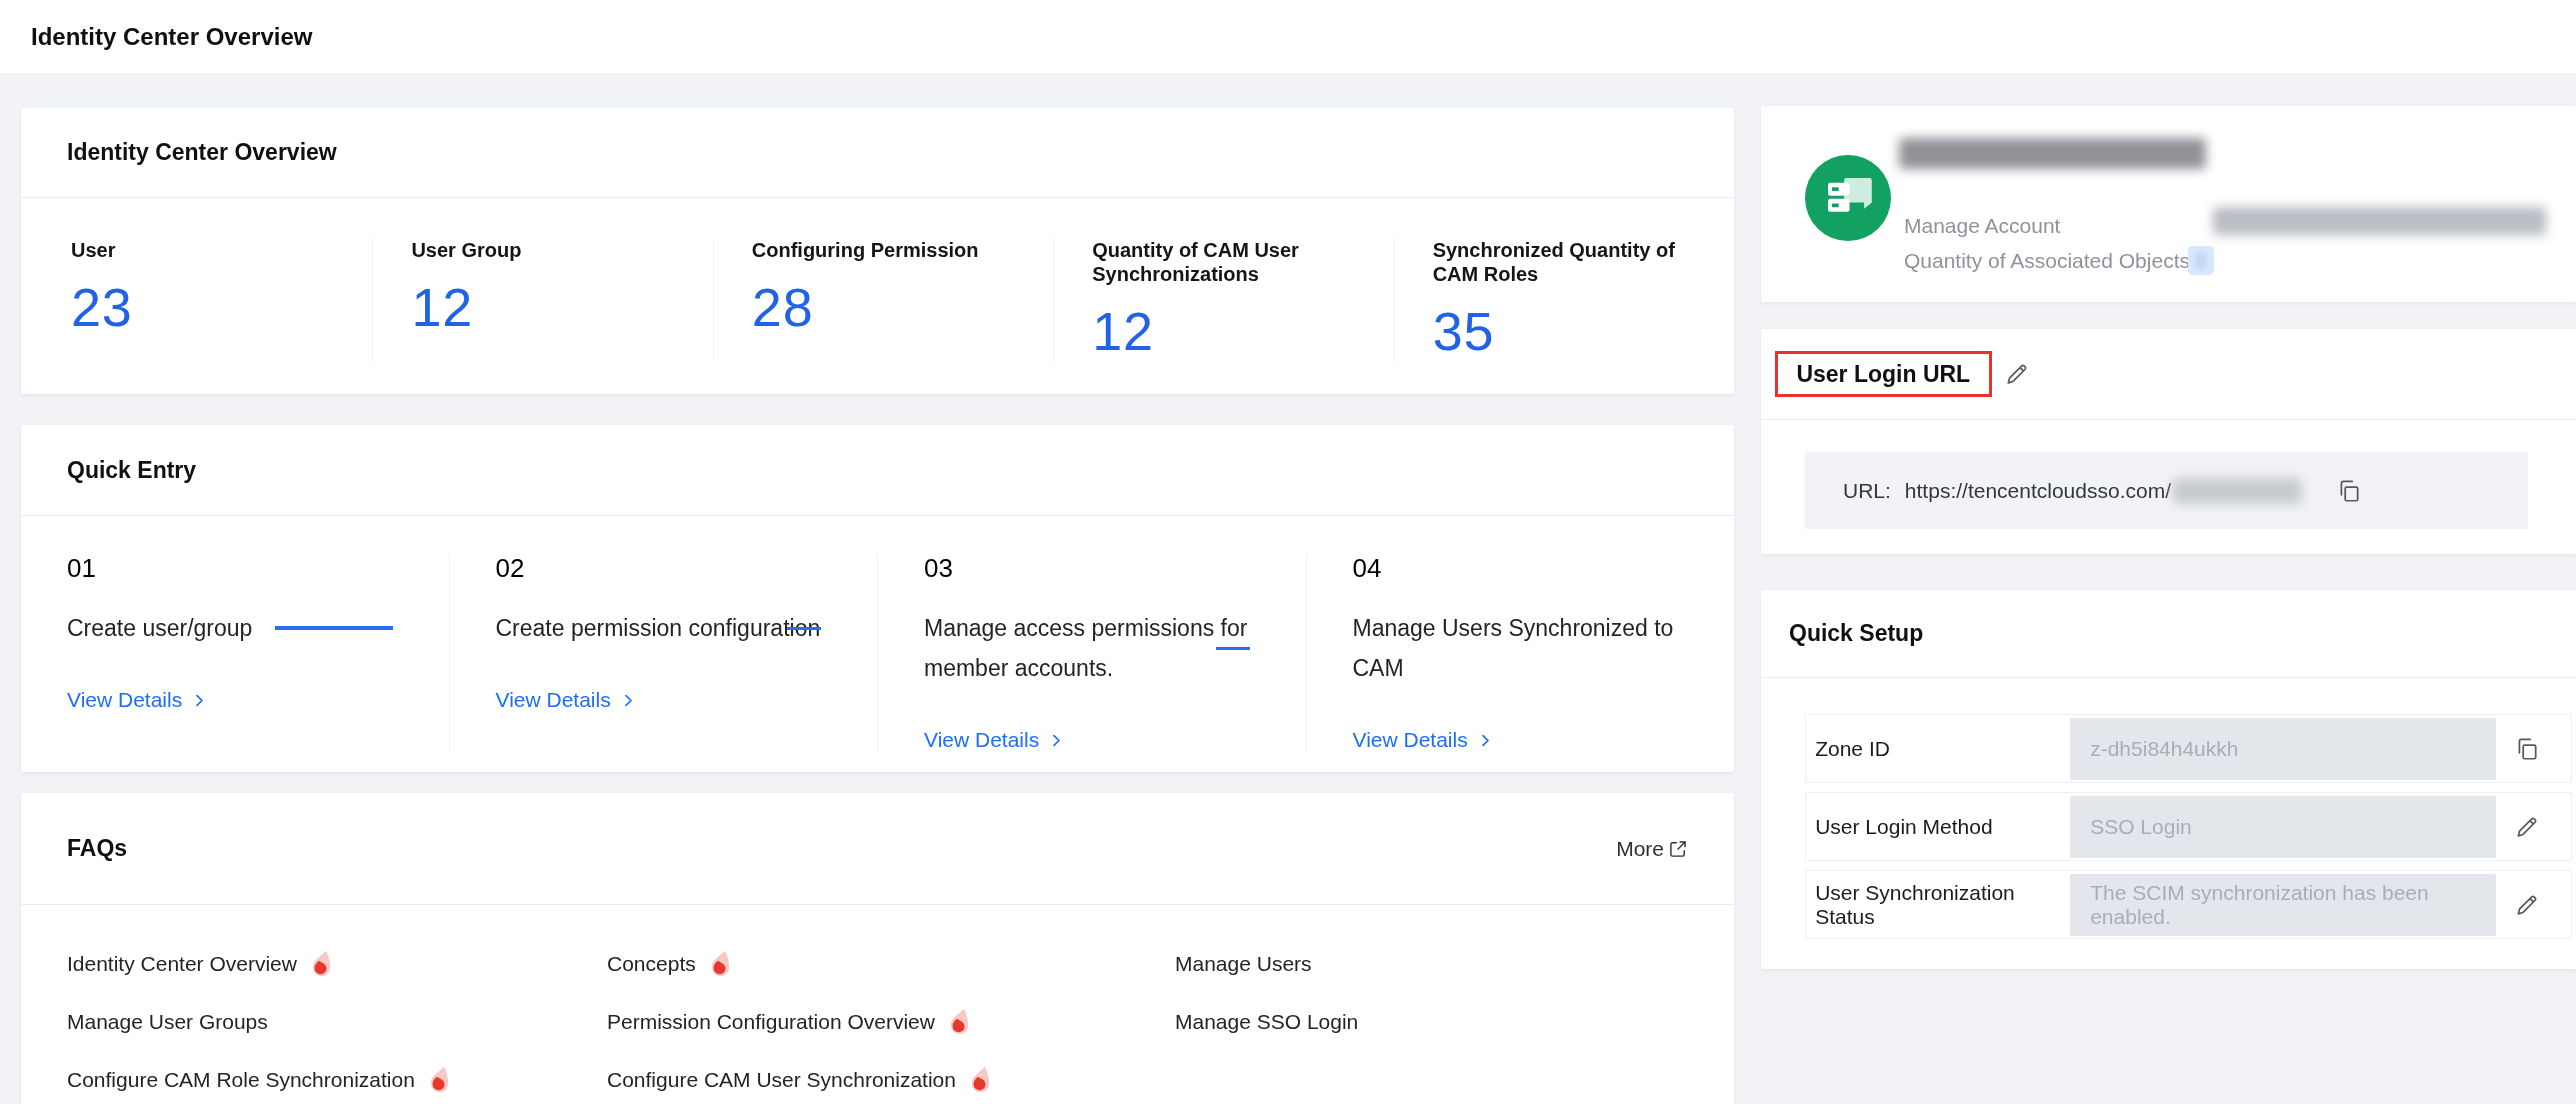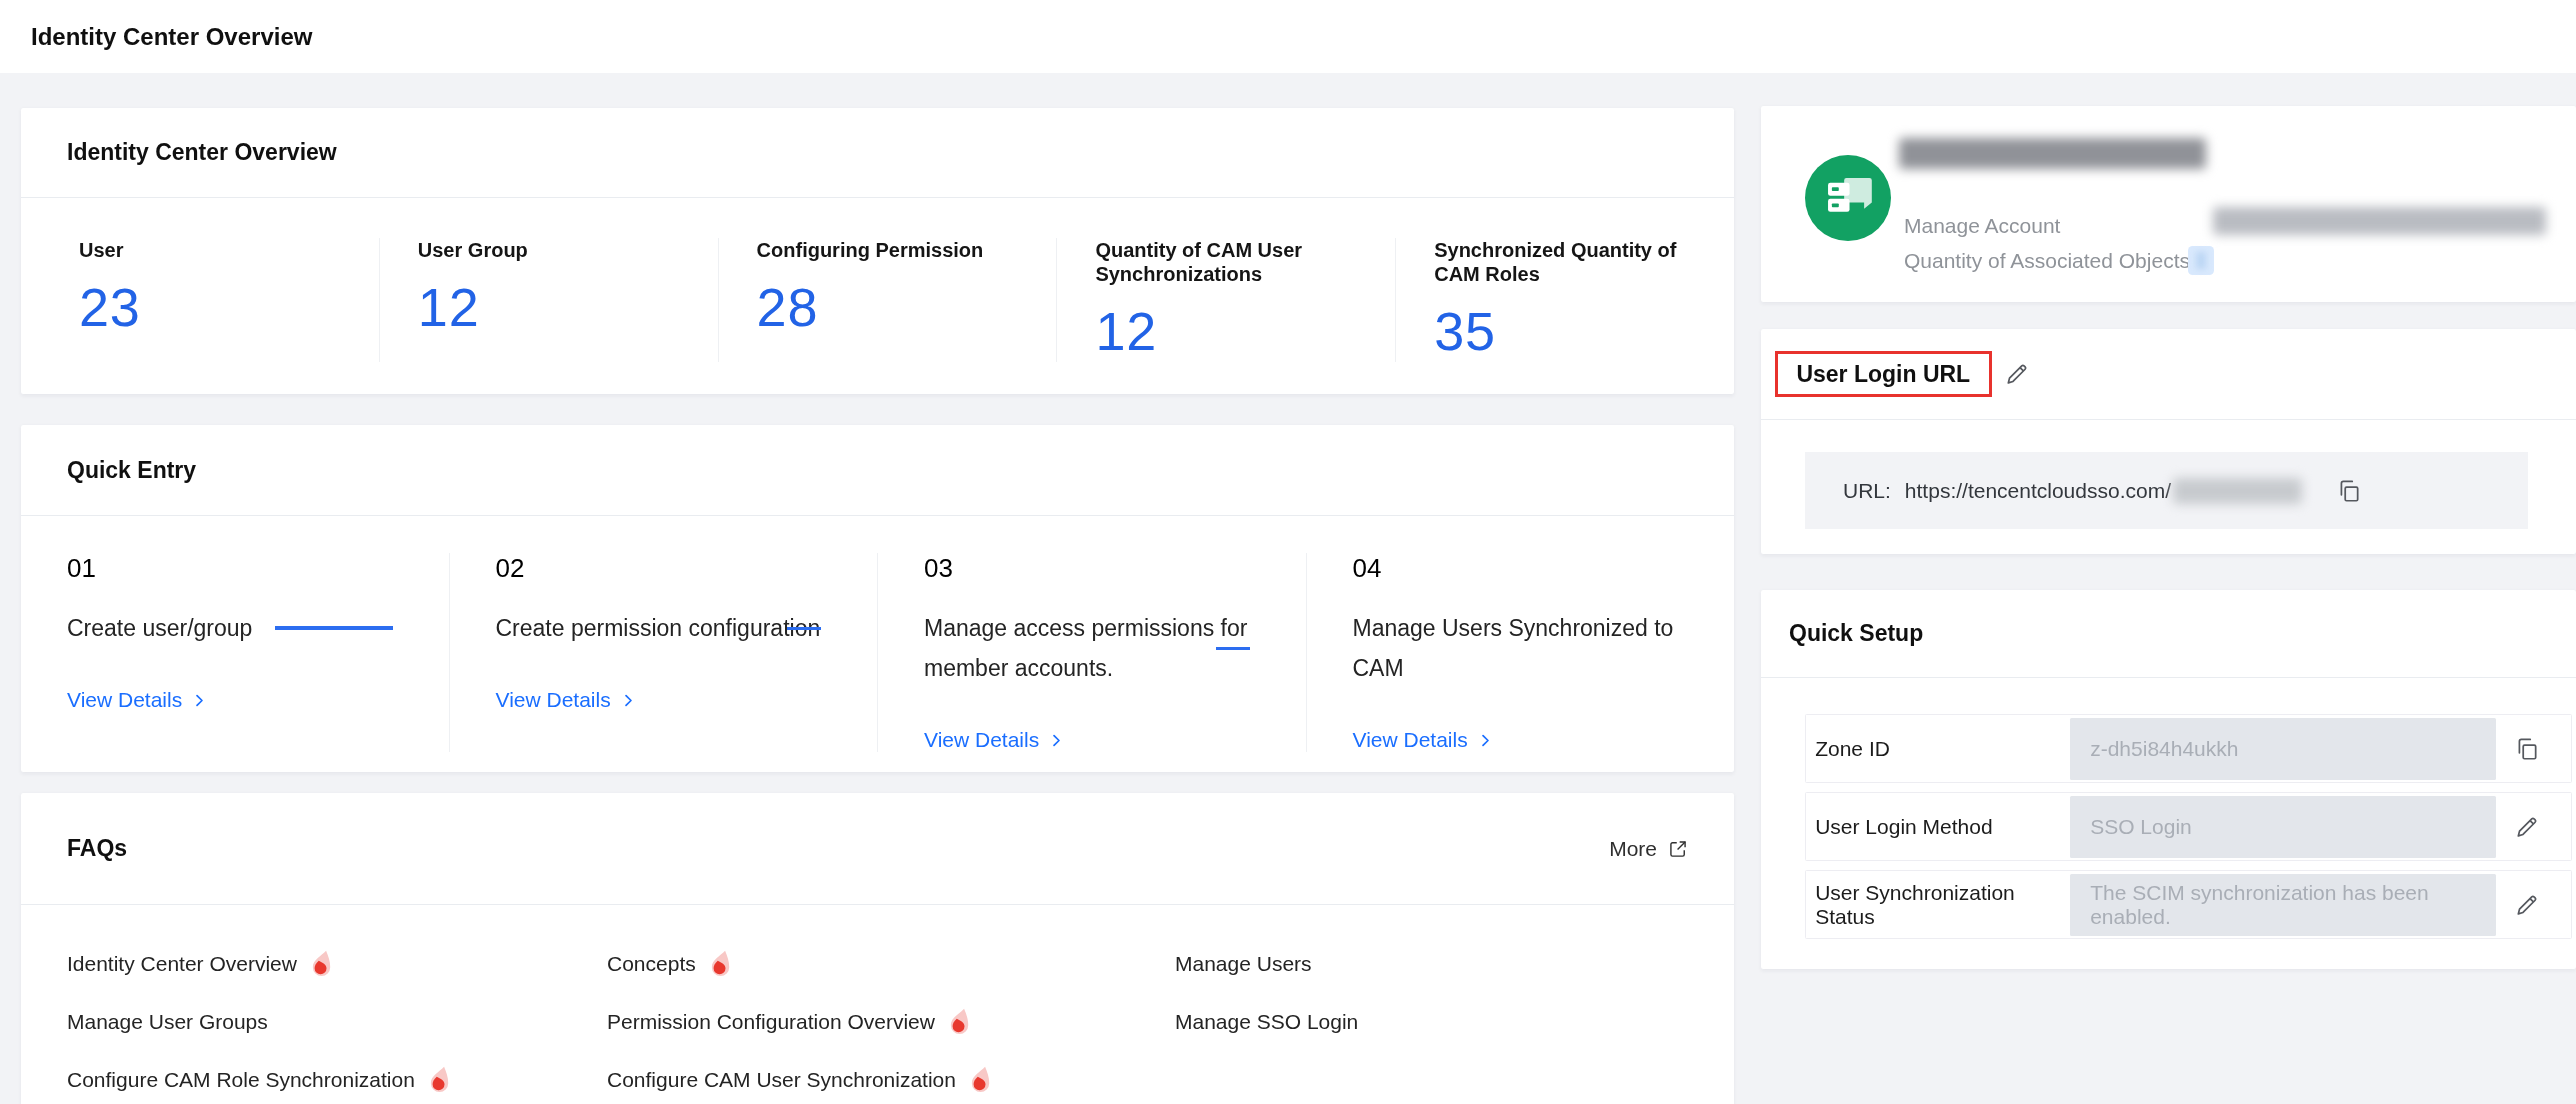--- a/index.html
+++ b/index.html
@@ -12,42 +12,42 @@
 
   
   .card { position:absolute; background:#fff; border-radius:2.3px; box-shadow:0 1.5px 4.6px rgba(30,40,60,.06); }
   .card-head { display:flex; align-items:center; justify-content:space-between;
                border-bottom:1.5px solid #e9ecf0; padding:0 46px; }
   .card-head h2 { font-size:23px; font-weight:700; color:#101010; }
 
   
   .overview-card { left:21px; top:108px; width:1713px; height:286px; }
   .overview-card .card-head { height:90px; }
-  .stats { display:flex; padding:40px 0 31px 12px; }
+  .stats { display:flex; padding:40px 0 31px 4px; }
   .stat { flex:1; padding:0 31px 0 38px; border-left:1.5px solid #eef0f3; }
   .stat:first-child { border-left:none; padding-left:46px; }
   .stat-label { font-size:20px; font-weight:700; color:#151515; line-height:24px; max-width:253px; }
   .stat-value { margin-top:14px; font-size:54px; font-weight:400; color:#2263e6; letter-spacing:0.8px; }
 
   .quick-entry-card { left:21px; top:425px; width:1713px; height:347px; }
   .quick-entry-card .card-head { height:91px; }
   .steps { display:flex; padding:37px 0 15.4px 0; }
   .step { flex:1; padding:0 28px 0 46px; position:relative; border-left:1.5px solid #eef0f3; }
   .step:first-child { border-left:none; }
   .step-num { font-size:26px; font-weight:500; color:#000000; line-height:31px; }
   .step-title { margin-top:24px; font-size:23px; line-height:40px; color:#242424; position:relative; }
   .title-row { display:flex; align-items:center; }
   .conn-fill { flex:1; height:3.1px; background:#2c6df0; margin:0 28px 0 23px; }
   .conn-stub { position:absolute; right:28px; top:50%; margin-top:-1.5px; width:34px; height:3.1px; background:#2c6df0; }
   .view-details { margin-top:40px; display:inline-flex; align-items:center; gap:9.2px;
                   font-size:21px; color:#1a6eff; cursor:pointer; }
 
   .faq-card { left:21px; top:793px; width:1713px; height:399px; }
   .faq-card .card-head { height:112px; }
-  .more-link { display:inline-flex; align-items:center; gap:11px; font-size:21px; color:#2f2f2f; cursor:pointer; }
+  .more-link { display:inline-flex; align-items:center; gap:4px; font-size:21px; color:#2f2f2f; cursor:pointer; }
   .faq-grid { display:grid; grid-template-columns:540px 568px 1fr; row-gap:30px; padding:45px 46px 0 46px; }
   .faq-item { display:flex; align-items:center; gap:12.3px; font-size:21px; line-height:26px; color:#242424; cursor:pointer; }
 
   
   .account-card { left:1761px; top:100px; width:815px; height:196px;margin-top:6px; }
   .avatar { position:absolute; left:44px; top:49px; width:86px; height:86px; }
   .blur { filter:blur(5.4px); border-radius:3.8px; }
   .name-blur  { position:absolute; left:138px; top:32px;  width:307px; height:31px; background:#909298; }
   .value-blur { position:absolute; left:452px; top:101px; width:333px; height:28px; background:#b9bcc2; }
   .acct-label { position:absolute; font-size:21px; color:#8f9399; }

